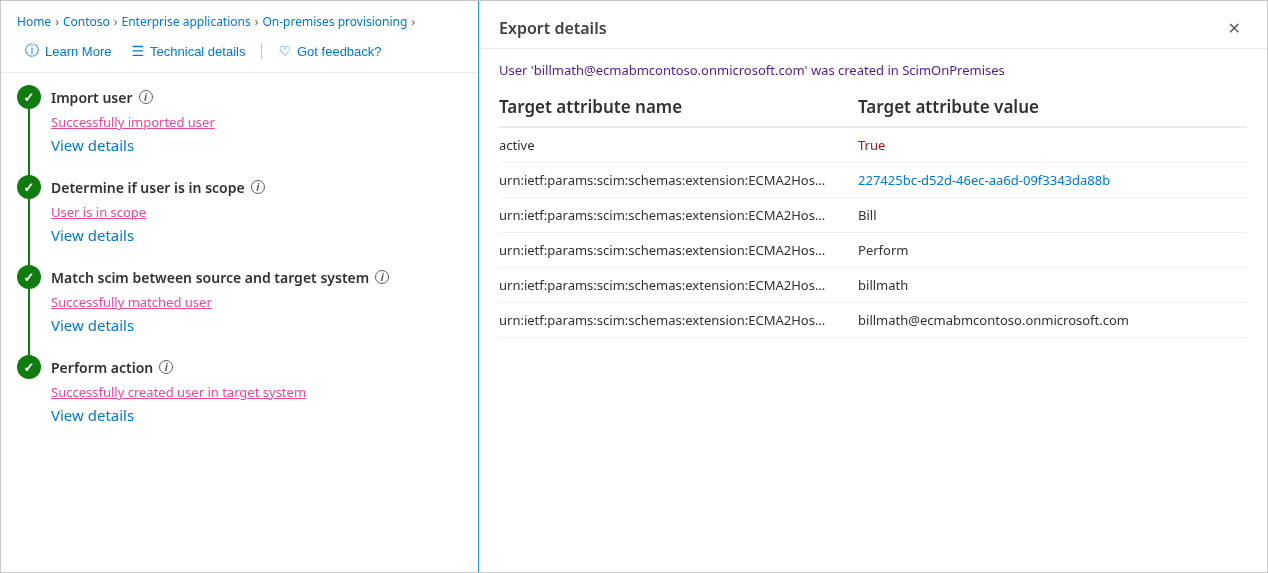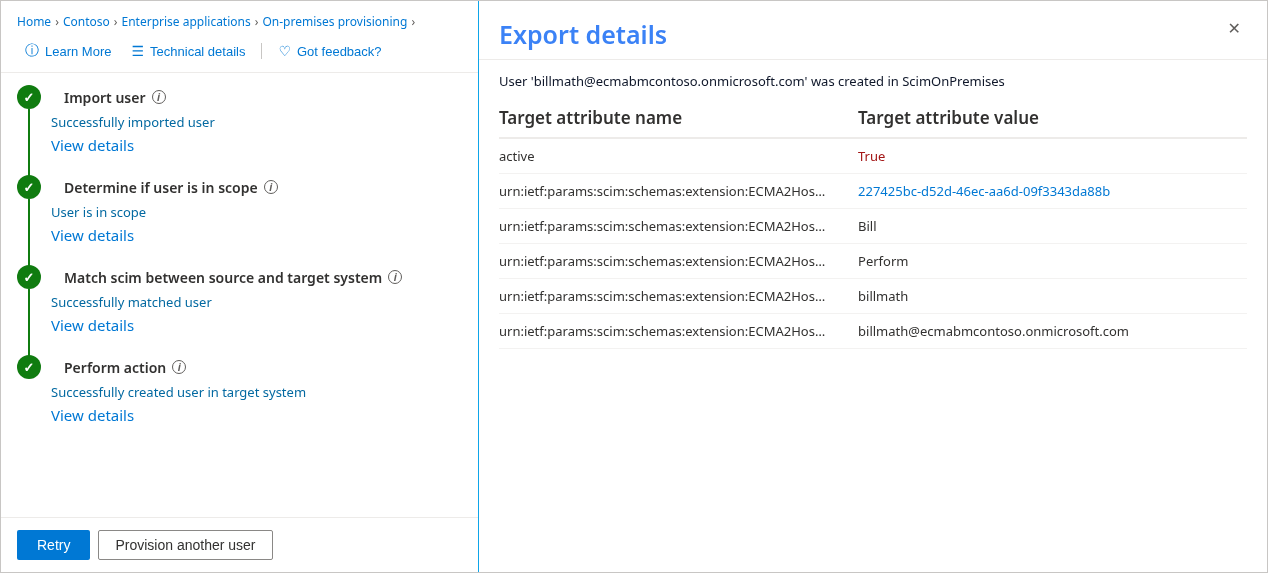--- a/index.html
+++ b/index.html
@@ -88,21 +88,21 @@
 
     .step {
       display: flex;
       flex-direction: column;
       margin-bottom: 20px;
       position: relative;
     }
     .step-header {
       display: flex;
       align-items: center;
-      gap: 23px;
+      gap: 10px;
       margin-bottom: 4px;
     }
     .step-check {
       width: 24px;
       height: 24px;
       border-radius: 50%;
       background: #107c10;
       display: flex;
       align-items: center;
       justify-content: center;
@@ -134,22 +134,23 @@
       justify-content: center;
       cursor: pointer;
       font-style: italic;
       font-weight: 700;
     }
     .step-body {
       padding-left: 34px;
     }
     .step-desc {
       font-size: 13px;
-      color: #0369a1;
+      color: #ec4899;
       margin-bottom: 4px;
+      text-decoration: underline;
     }
     .step-link {
       font-size: 15px;
       color: #0078d4;
       text-decoration: none;
       cursor: pointer;
     }
 
     .connector-line {
       position: absolute;
@@ -194,38 +195,38 @@
       padding: 0;
     }
     .right-header {
       display: flex;
       align-items: flex-start;
       justify-content: space-between;
       padding: 16px 20px 8px 20px;
       border-bottom: 1px solid #edebe9;
     }
     .right-title {
-      font-size: 25px;
+      font-size: 16px;
       font-weight: 600;
-      color: #3b82f6;
+      color: #404040;
     }
     .close-btn {
       background: none;
       border: none;
       cursor: pointer;
       font-size: 16px;
       color: #605e5c;
       padding: 2px 6px;
       border-radius: 2px;
     }
 
     .export-message {
       padding: 12px 20px 8px 20px;
       font-size: 13px;
-      color: #0f172a;
+      color: #4c1d95;
     }
 
     .export-table-area {
       flex: 1;
       overflow-y: auto;
       padding: 0 20px;
     }
     .export-table {
       width: 100%;
       border-collapse: collapse;
@@ -341,24 +342,20 @@
           </div>
         </div>
         <div class="step-body">
           <div class="step-desc">Successfully created user in target system</div>
           <a class="step-link">View details</a>
         </div>
       </div>
 
     </div>
 
-    <div class="footer-actions">
-      <button class="btn-primary">Retry</button>
-      <button class="btn-secondary">Provision another user</button>
-    </div>
 
   </div>
 
   <div class="right-panel">
 
     <div class="right-header">
       <h2 class="right-title">Export details</h2>
       <button class="close-btn">✕</button>
     </div>
 

